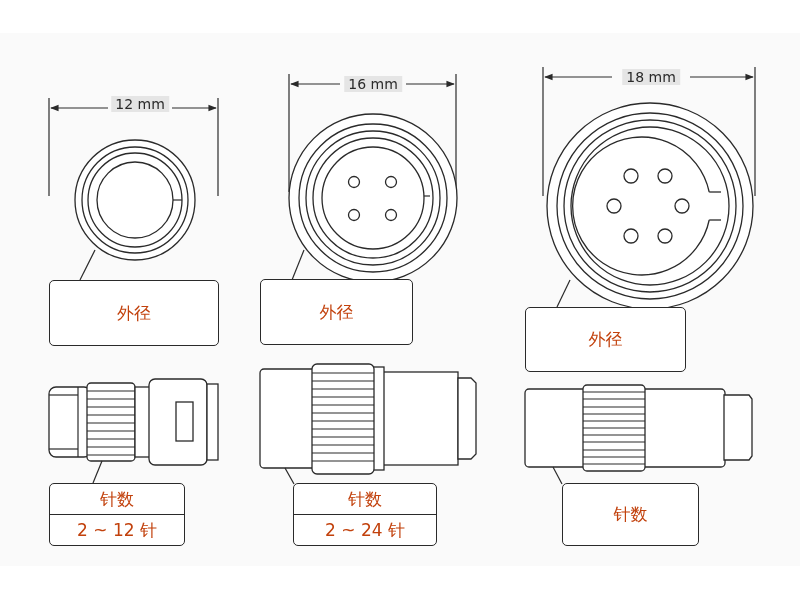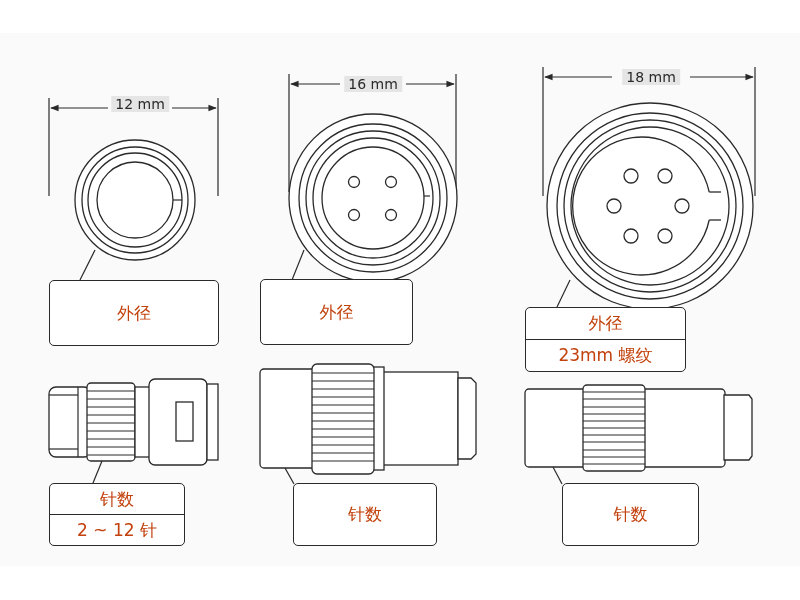--- a/index.html
+++ b/index.html
@@ -155,25 +155,25 @@
 <div class="dim-text" style="left:651px; top:69px;">18 mm</div>
 
 <div class="label-box" style="left:49px; top:280px; width:170px; height:66px;">
   <div class="row">外径</div>
 </div>
 <div class="label-box" style="left:260px; top:279px; width:153px; height:66px;">
   <div class="row">外径</div>
 </div>
 <div class="label-box" style="left:525px; top:307px; width:161px; height:65px;">
   <div class="row">外径</div>
-  <div class="row">23mm 螺纹</div>
 </div>
 
 <div class="label-box" style="left:49px; top:483px; width:136px; height:63px;">
   <div class="row">针数</div>
   <div class="row">2 ~ 12 针</div>
 </div>
 <div class="label-box" style="left:293px; top:483px; width:144px; height:63px;">
   <div class="row">针数</div>
+  <div class="row">2 ~ 24 针</div>
 </div>
 <div class="label-box" style="left:562px; top:483px; width:137px; height:63px;">
   <div class="row">针数</div>
 </div>
 
 </body></html>

